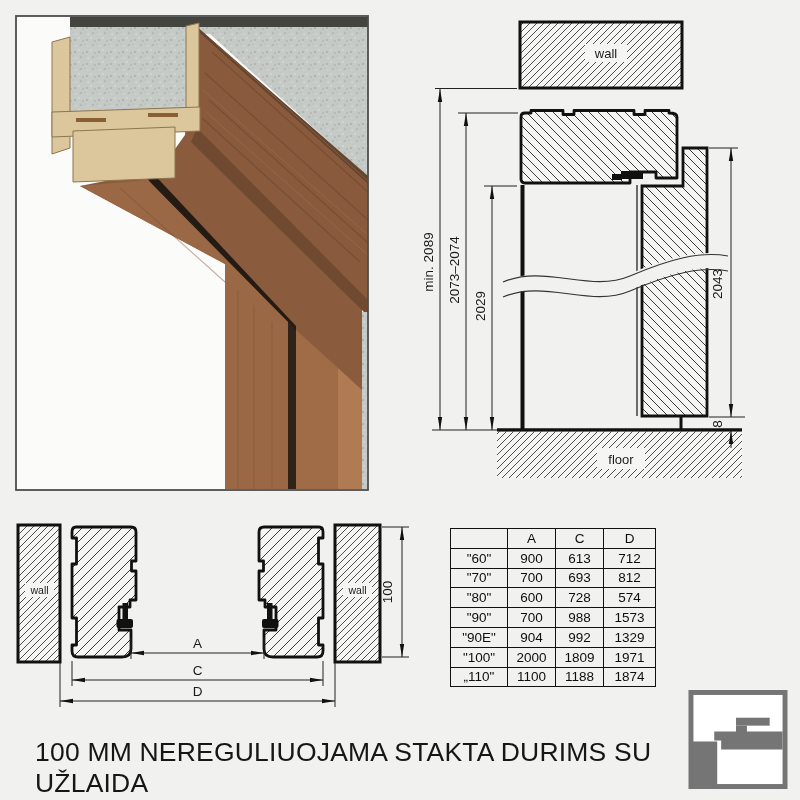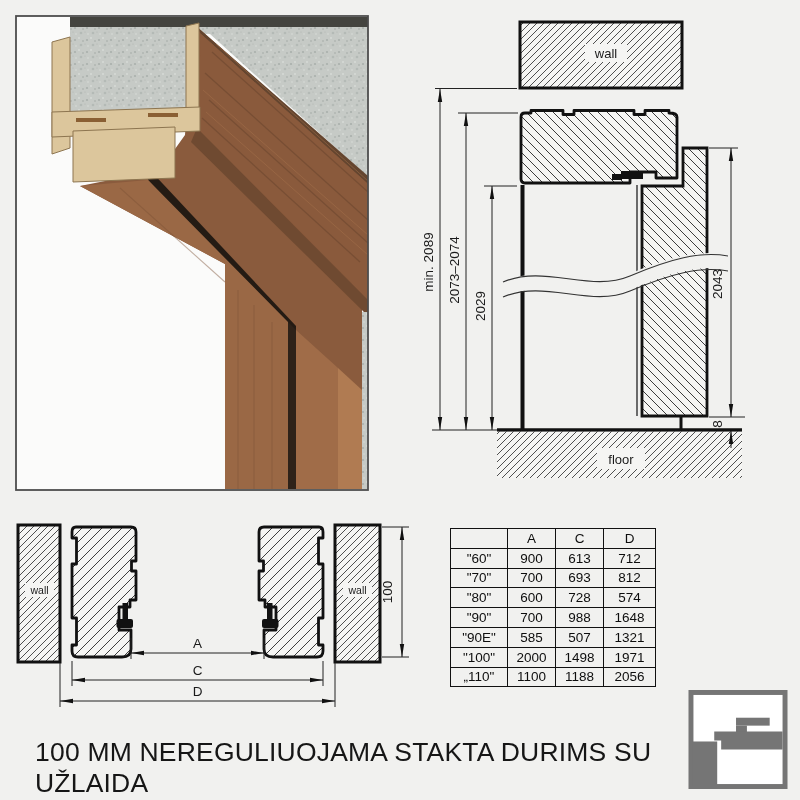--- a/index.html
+++ b/index.html
@@ -250,39 +250,39 @@
   <tr>
     <td>"80"</td>
         <td>600</td>
         <td>728</td>
         <td>574</td>
   </tr>
   <tr>
     <td>"90"</td>
         <td>700</td>
         <td>988</td>
-        <td>1648</td>
+        <td>1573</td>
   </tr>
   <tr>
     <td>"90E"</td>
-        <td>585</td>
-        <td>507</td>
-        <td>1321</td>
+        <td>904</td>
+        <td>992</td>
+        <td>1329</td>
   </tr>
   <tr>
     <td>"100"</td>
         <td>2000</td>
-        <td>1498</td>
+        <td>1809</td>
         <td>1971</td>
   </tr>
   <tr>
     <td>„110"</td>
         <td>1100</td>
         <td>1188</td>
-        <td>2056</td>
+        <td>1874</td>
   </tr>
 </tbody>
   </table>
 
 <div id="page-title">100 MM NEREGULIUOJAMA STAKTA DURIMS SU UŽLAIDA</div>
 
 <svg id="logo" viewBox="0 0 100 100">
   <rect x="2.5" y="2.5" width="95" height="95" fill="#ffffff" stroke="#757575" stroke-width="5"></rect>
   <rect x="4" y="52" width="25" height="44" fill="#757575"></rect>
   <rect x="48" y="28" width="34" height="8" fill="#757575"></rect>

